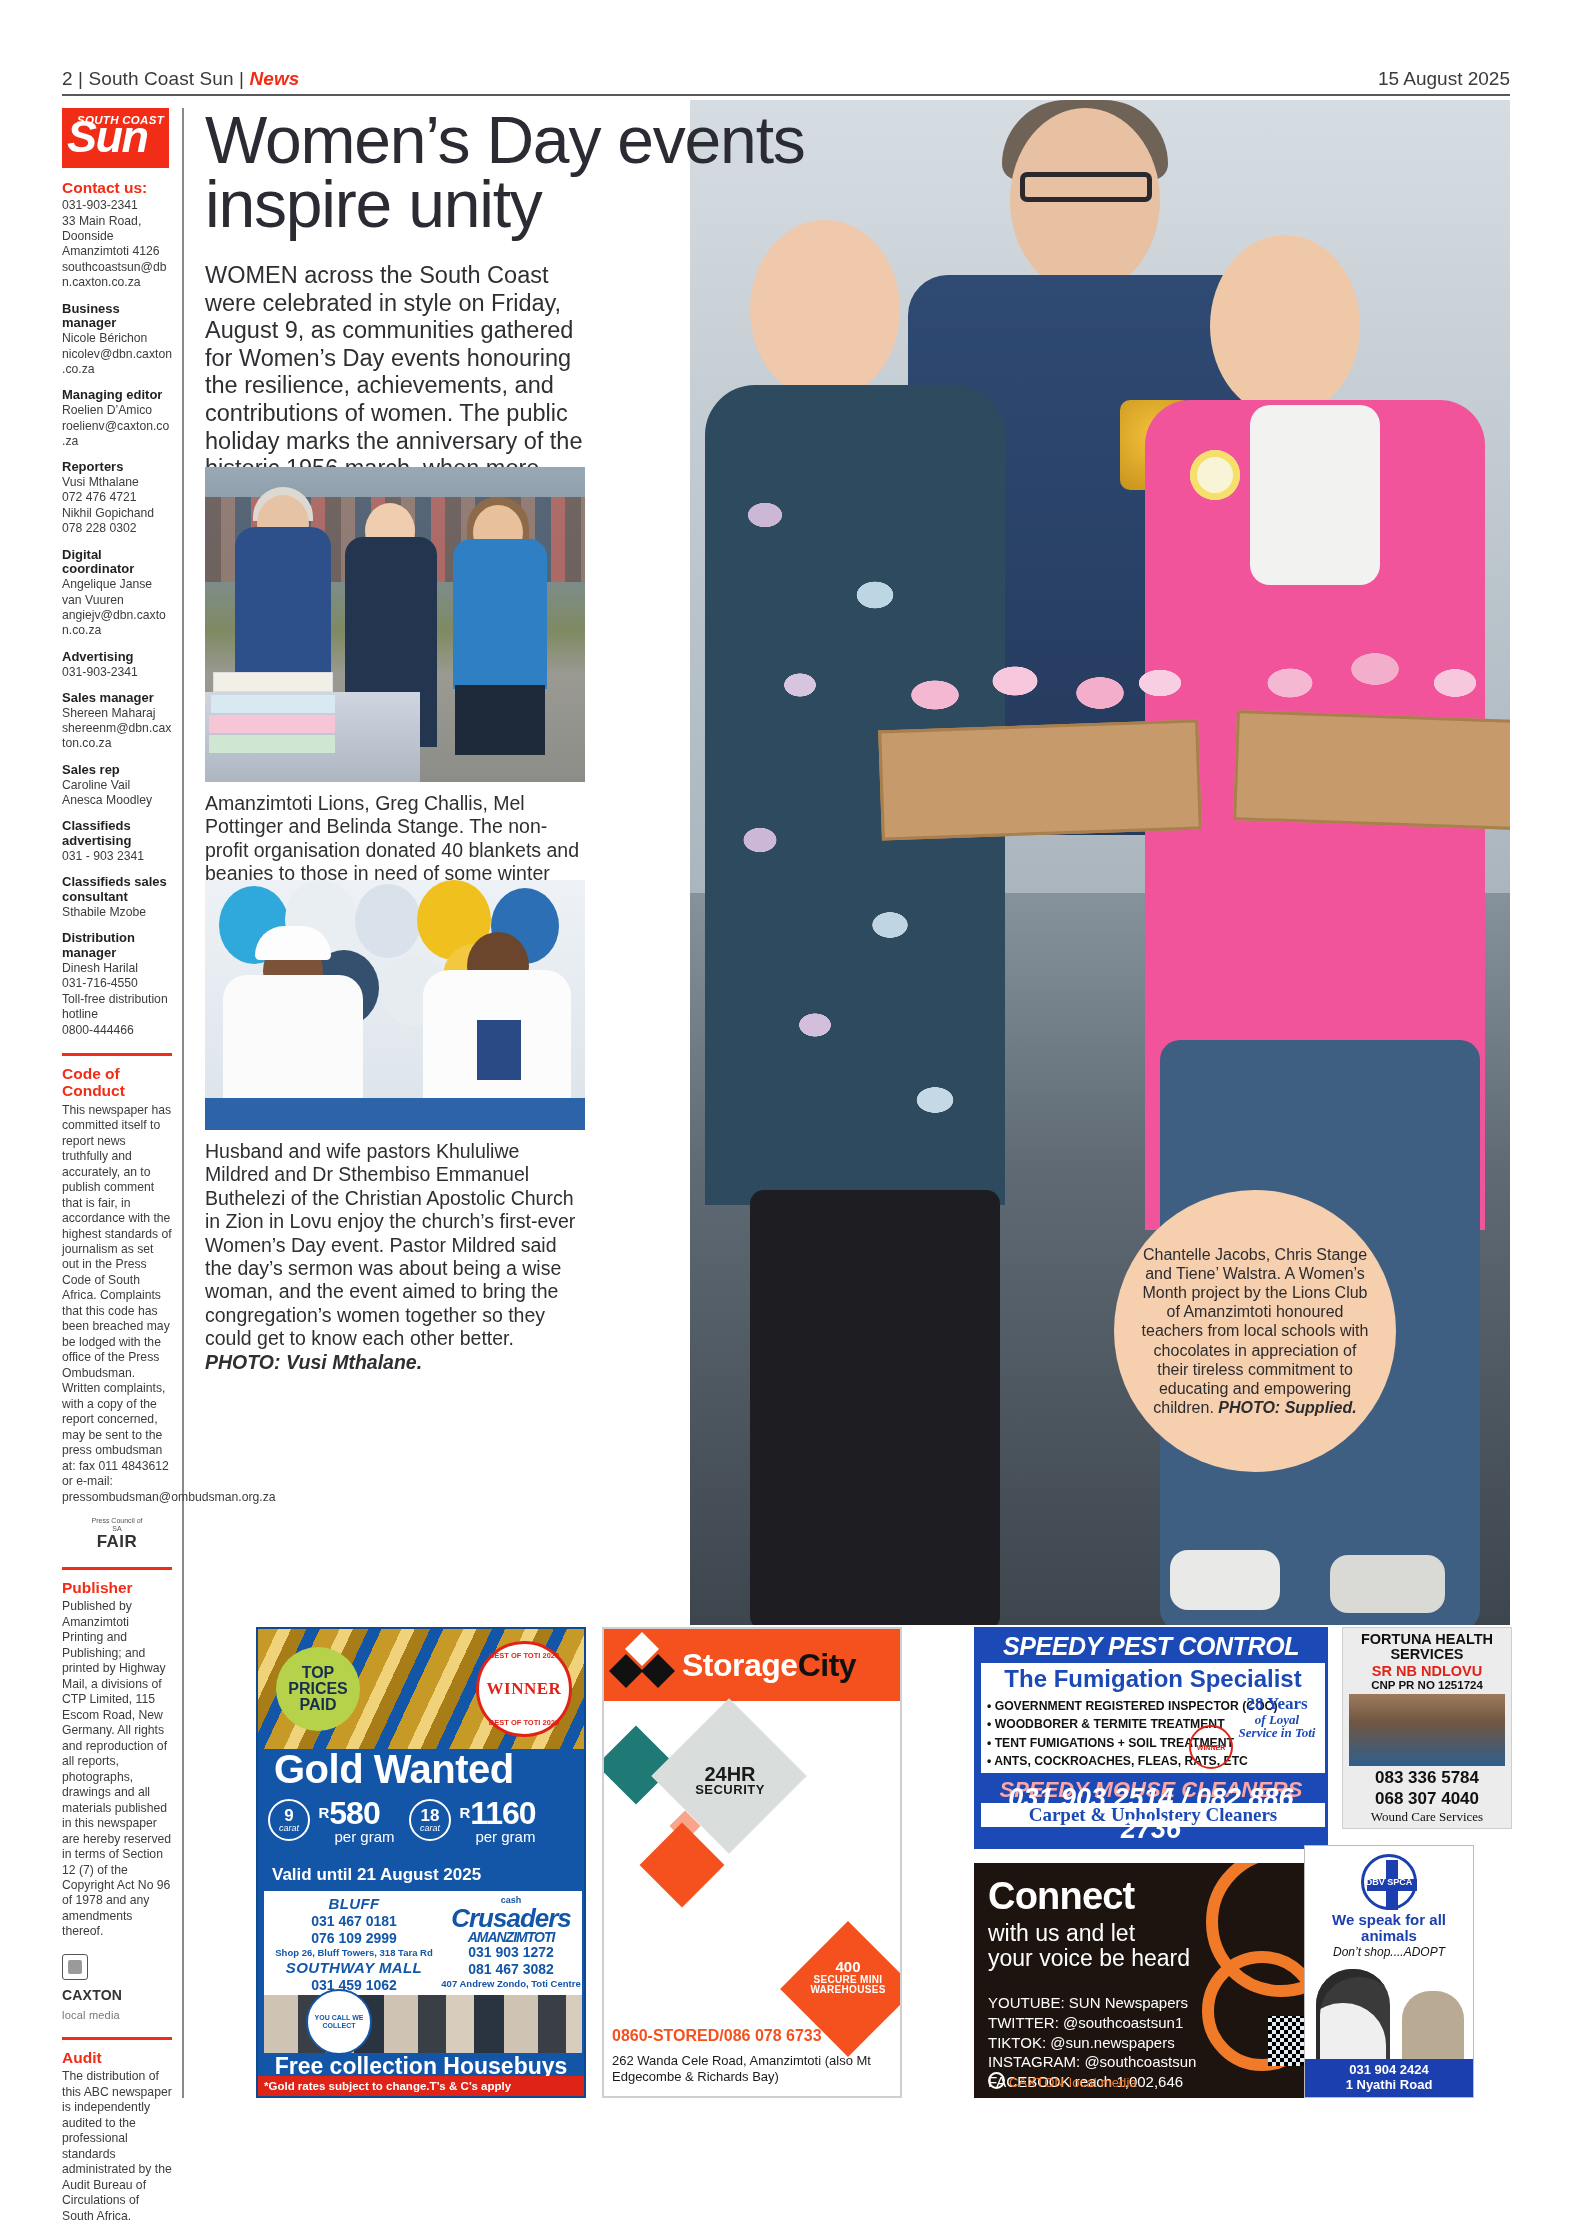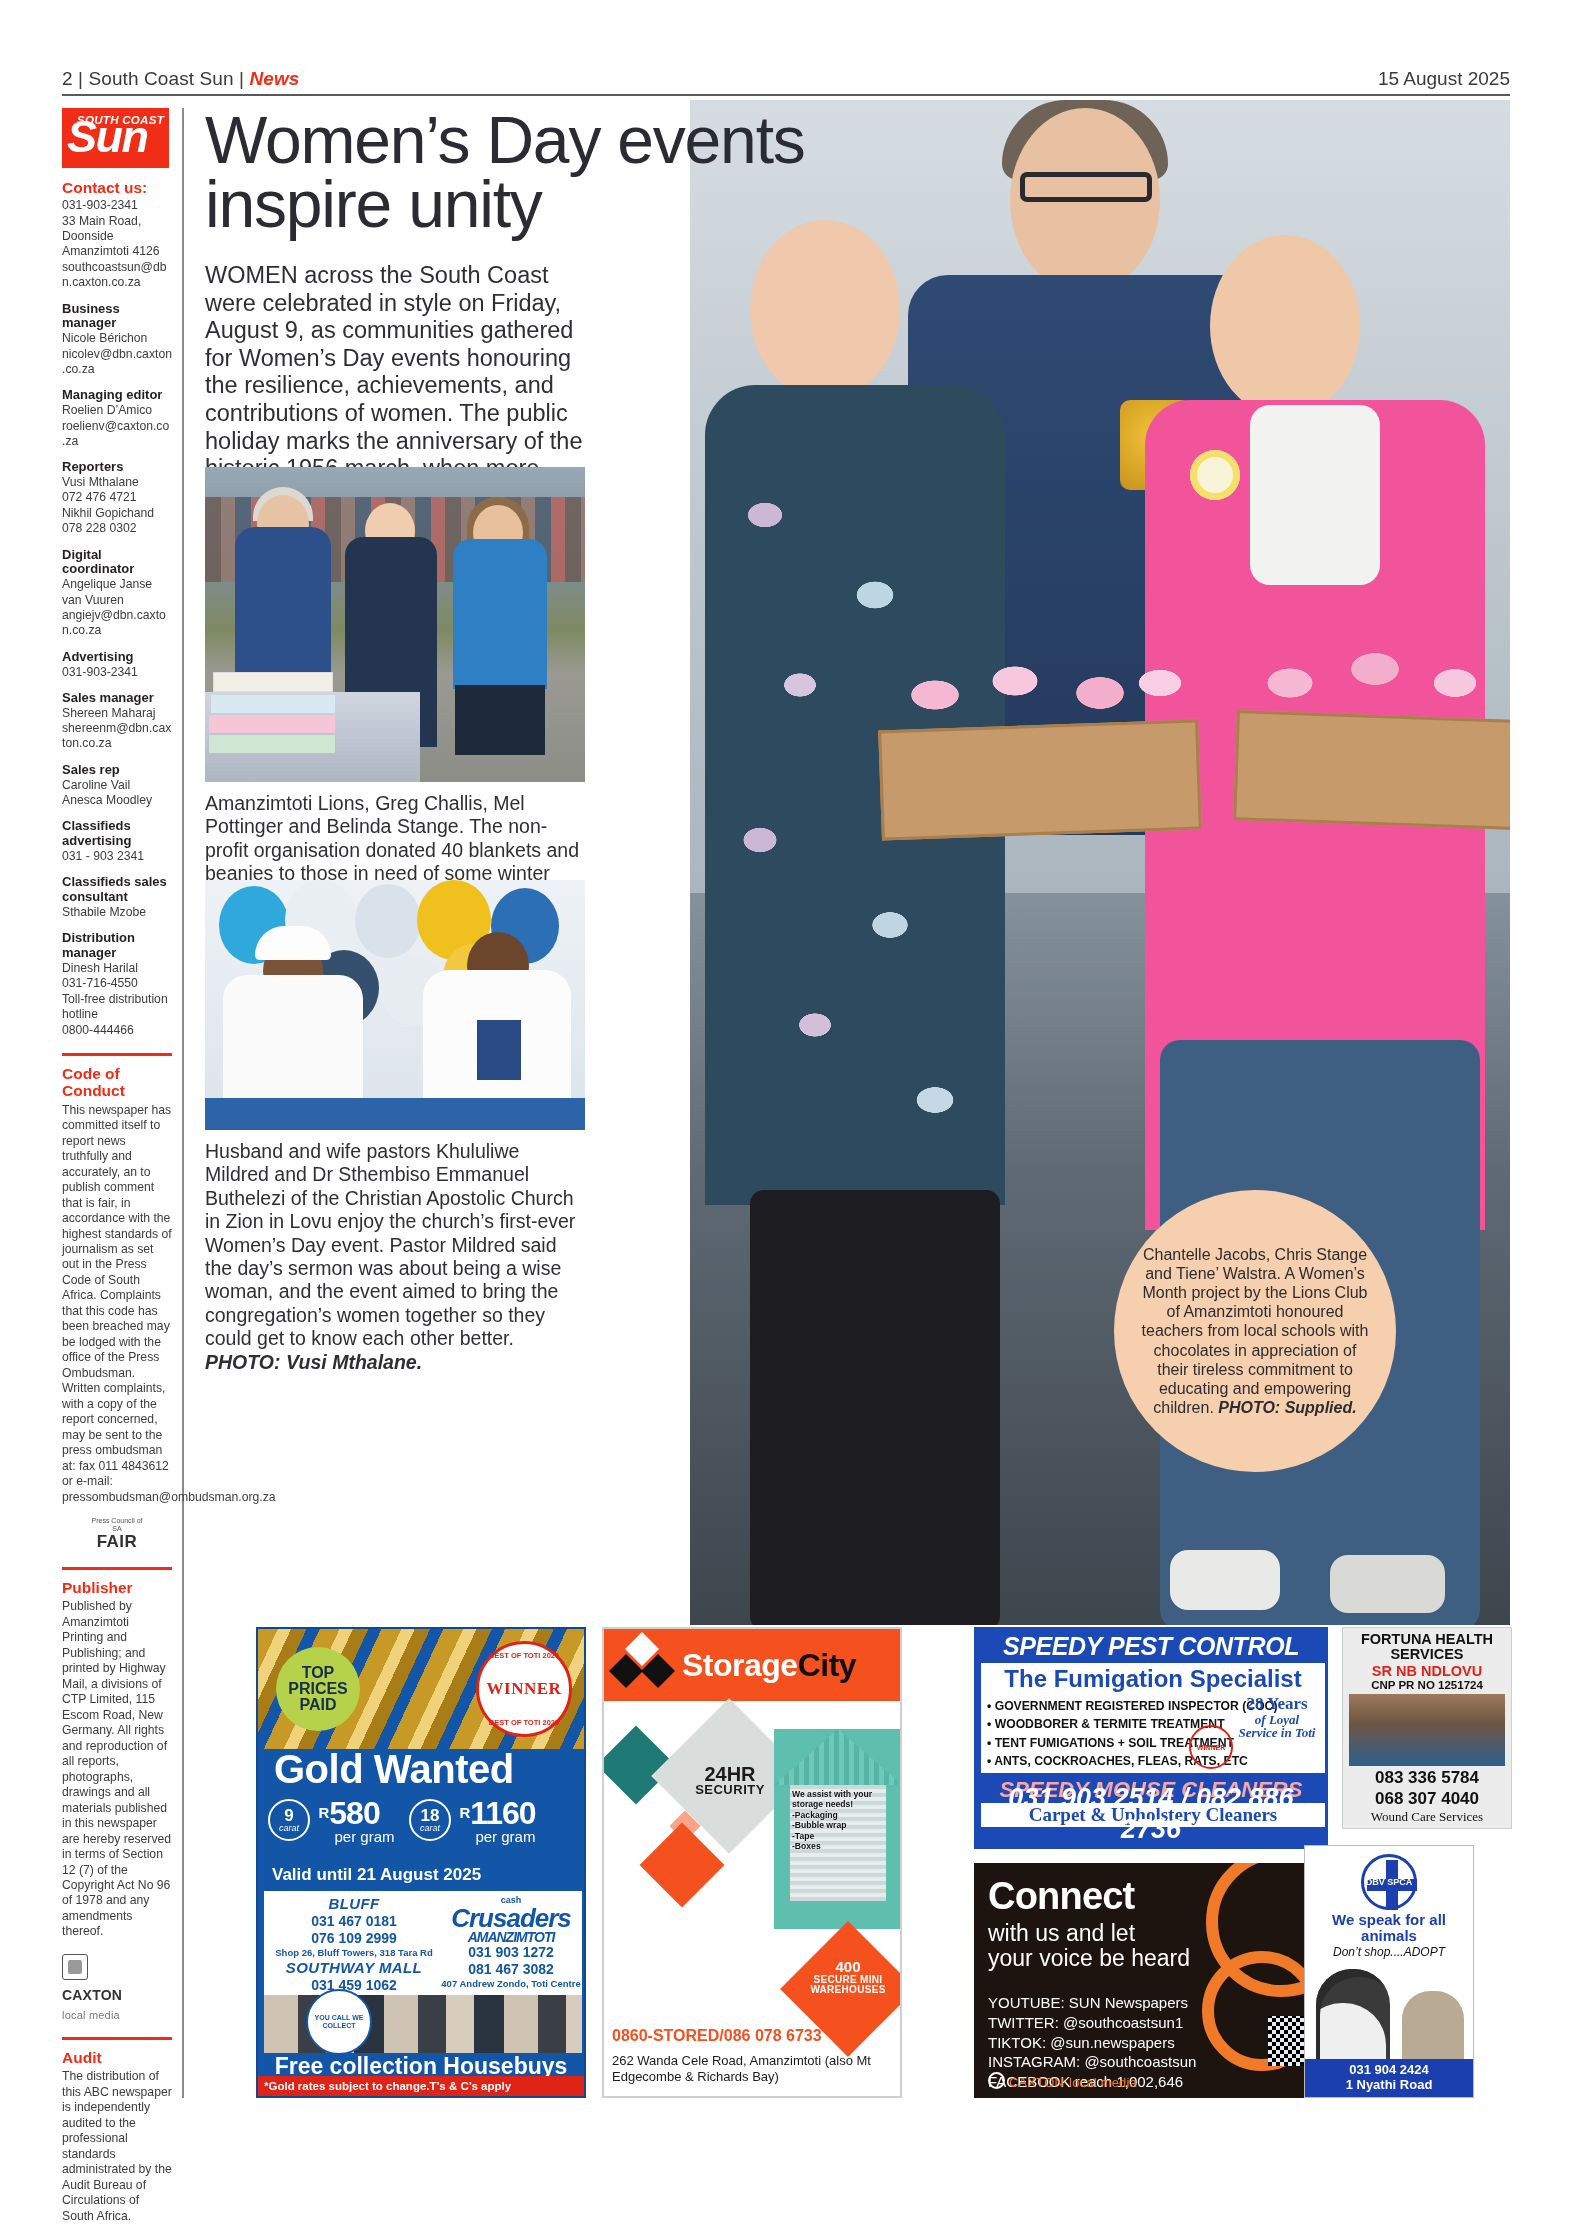--- a/index.html
+++ b/index.html
@@ -641,29 +641,20 @@
         </div>
       </div>
       <div class="di d1"></div>
       <div class="di d2"></div>
       <div class="di d4"></div>
       <div class="di d3"></div>
       <div class="sec24">
         <span>24HR</span>
         <small>SECURITY</small>
       </div>
-      <div class="door">
-        <div class="roof"></div>
-        <div class="shut"></div>
-        <div class="txt" style="white-space:pre-line">We assist with your storage needs!
--Packaging
--Bubble wrap
--Tape
--Boxes</div>
-      </div>
       <div class="di d5"></div>
       <div class="w400">
         <span>400</span>
         <small>SECURE MINI WAREHOUSES</small>
       </div>
       <div class="ph">0860-STORED/086 078 6733</div>
       <div class="adr">262 Wanda Cele Road, Amanzimtoti (also Mt Edgecombe &amp; Richards Bay)</div>
     </div>
 
     <div class="adPest">

